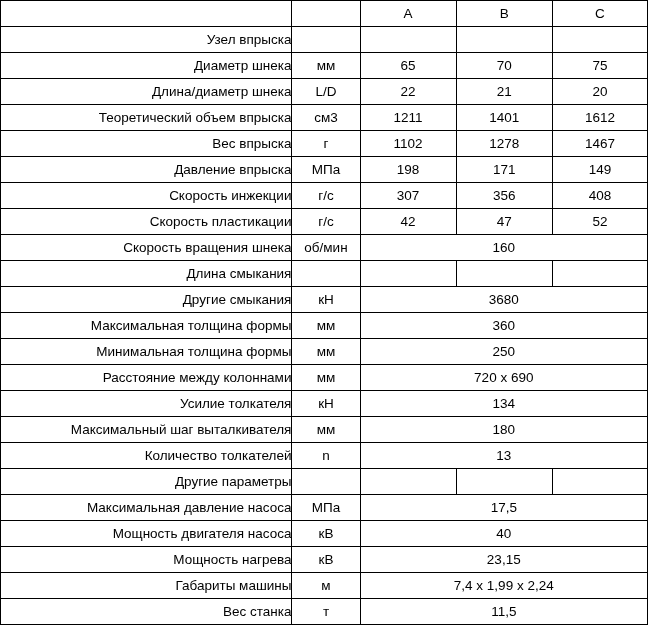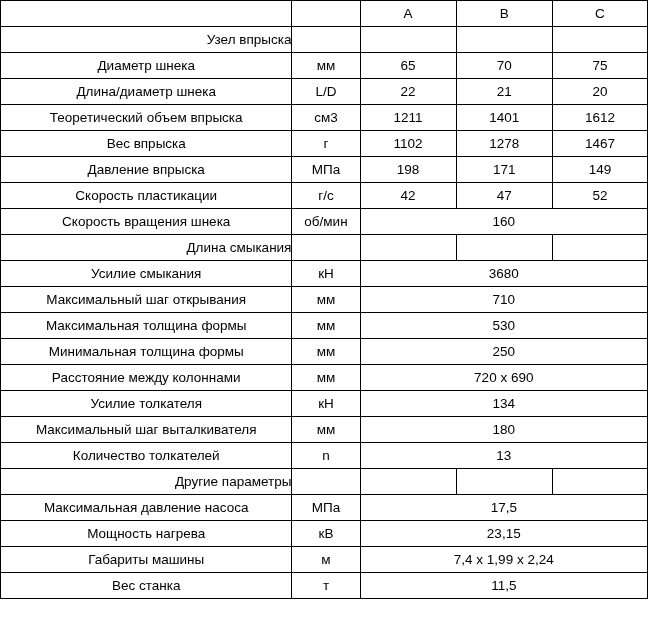--- a/index.html
+++ b/index.html
@@ -30,21 +30,21 @@
     overflow: hidden;
     white-space: nowrap;
   }
   col.c-name  { width: 291px; }
   col.c-unit  { width: 68px; }
   col.c-a     { width: 96px; }
   col.c-b     { width: 96px; }
   col.c-c     { width: 95px; }
 
   td.name {
-    text-align: center;
+    text-align: right;
     padding-left: 7px;
   }
   td.unit, td.val {
     text-align: center;
   }
   td.section {
     font-weight: bold;
     text-align: right;
     padding-left: 7px;
   }
@@ -119,52 +119,54 @@
         <td class="val">1467</td>
       </tr>
       <tr>
         <td class="name">Давление впрыска</td>
         <td class="unit">МПа</td>
         <td class="val">198</td>
         <td class="val">171</td>
         <td class="val">149</td>
       </tr>
       <tr>
+        <td class="name">Скорость инжекции</td>
+        <td class="unit">г/с</td>
+        <td class="val">307</td>
+        <td class="val">356</td>
+        <td class="val">408</td>
+      </tr>
+      <tr>
         <td class="name">Скорость пластикации</td>
         <td class="unit">г/с</td>
         <td class="val">42</td>
         <td class="val">47</td>
         <td class="val">52</td>
       </tr>
       <tr>
         <td class="name">Скорость вращения шнека</td>
         <td class="unit">об/мин</td>
         <td class="val" colspan="3">160</td>
       </tr>
       <tr>
         <td class="section" colspan="1">Длина смыкания</td>
         <td class="val"></td>
         <td class="val"></td>
         <td class="val"></td>
         <td class="val"></td>
       </tr>
       <tr>
-        <td class="name">Усилие смыкания</td>
+        <td class="name">Другие смыкания</td>
         <td class="unit">кН</td>
         <td class="val" colspan="3">3680</td>
       </tr>
       <tr>
-        <td class="name">Максимальный шаг открывания</td>
-        <td class="unit">мм</td>
-        <td class="val" colspan="3">710</td>
-      </tr>
-      <tr>
         <td class="name">Максимальная толщина формы</td>
         <td class="unit">мм</td>
-        <td class="val" colspan="3">530</td>
+        <td class="val" colspan="3">360</td>
       </tr>
       <tr>
         <td class="name">Минимальная толщина формы</td>
         <td class="unit">мм</td>
         <td class="val" colspan="3">250</td>
       </tr>
       <tr>
         <td class="name">Расстояние между колоннами</td>
         <td class="unit">мм</td>
         <td class="val" colspan="3">720 x 690</td>
@@ -188,20 +190,25 @@
         <td class="section" colspan="1">Другие параметры</td>
         <td class="val"></td>
         <td class="val"></td>
         <td class="val"></td>
         <td class="val"></td>
       </tr>
       <tr>
         <td class="name">Максимальная давление насоса</td>
         <td class="unit">МПа</td>
         <td class="val" colspan="3">17,5</td>
+      </tr>
+      <tr>
+        <td class="name">Мощность двигателя насоса</td>
+        <td class="unit">кВ</td>
+        <td class="val" colspan="3">40</td>
       </tr>
       <tr>
         <td class="name">Мощность нагрева</td>
         <td class="unit">кВ</td>
         <td class="val" colspan="3">23,15</td>
       </tr>
       <tr>
         <td class="name">Габариты машины</td>
         <td class="unit">м</td>
         <td class="val" colspan="3">7,4 x 1,99 x 2,24</td>

